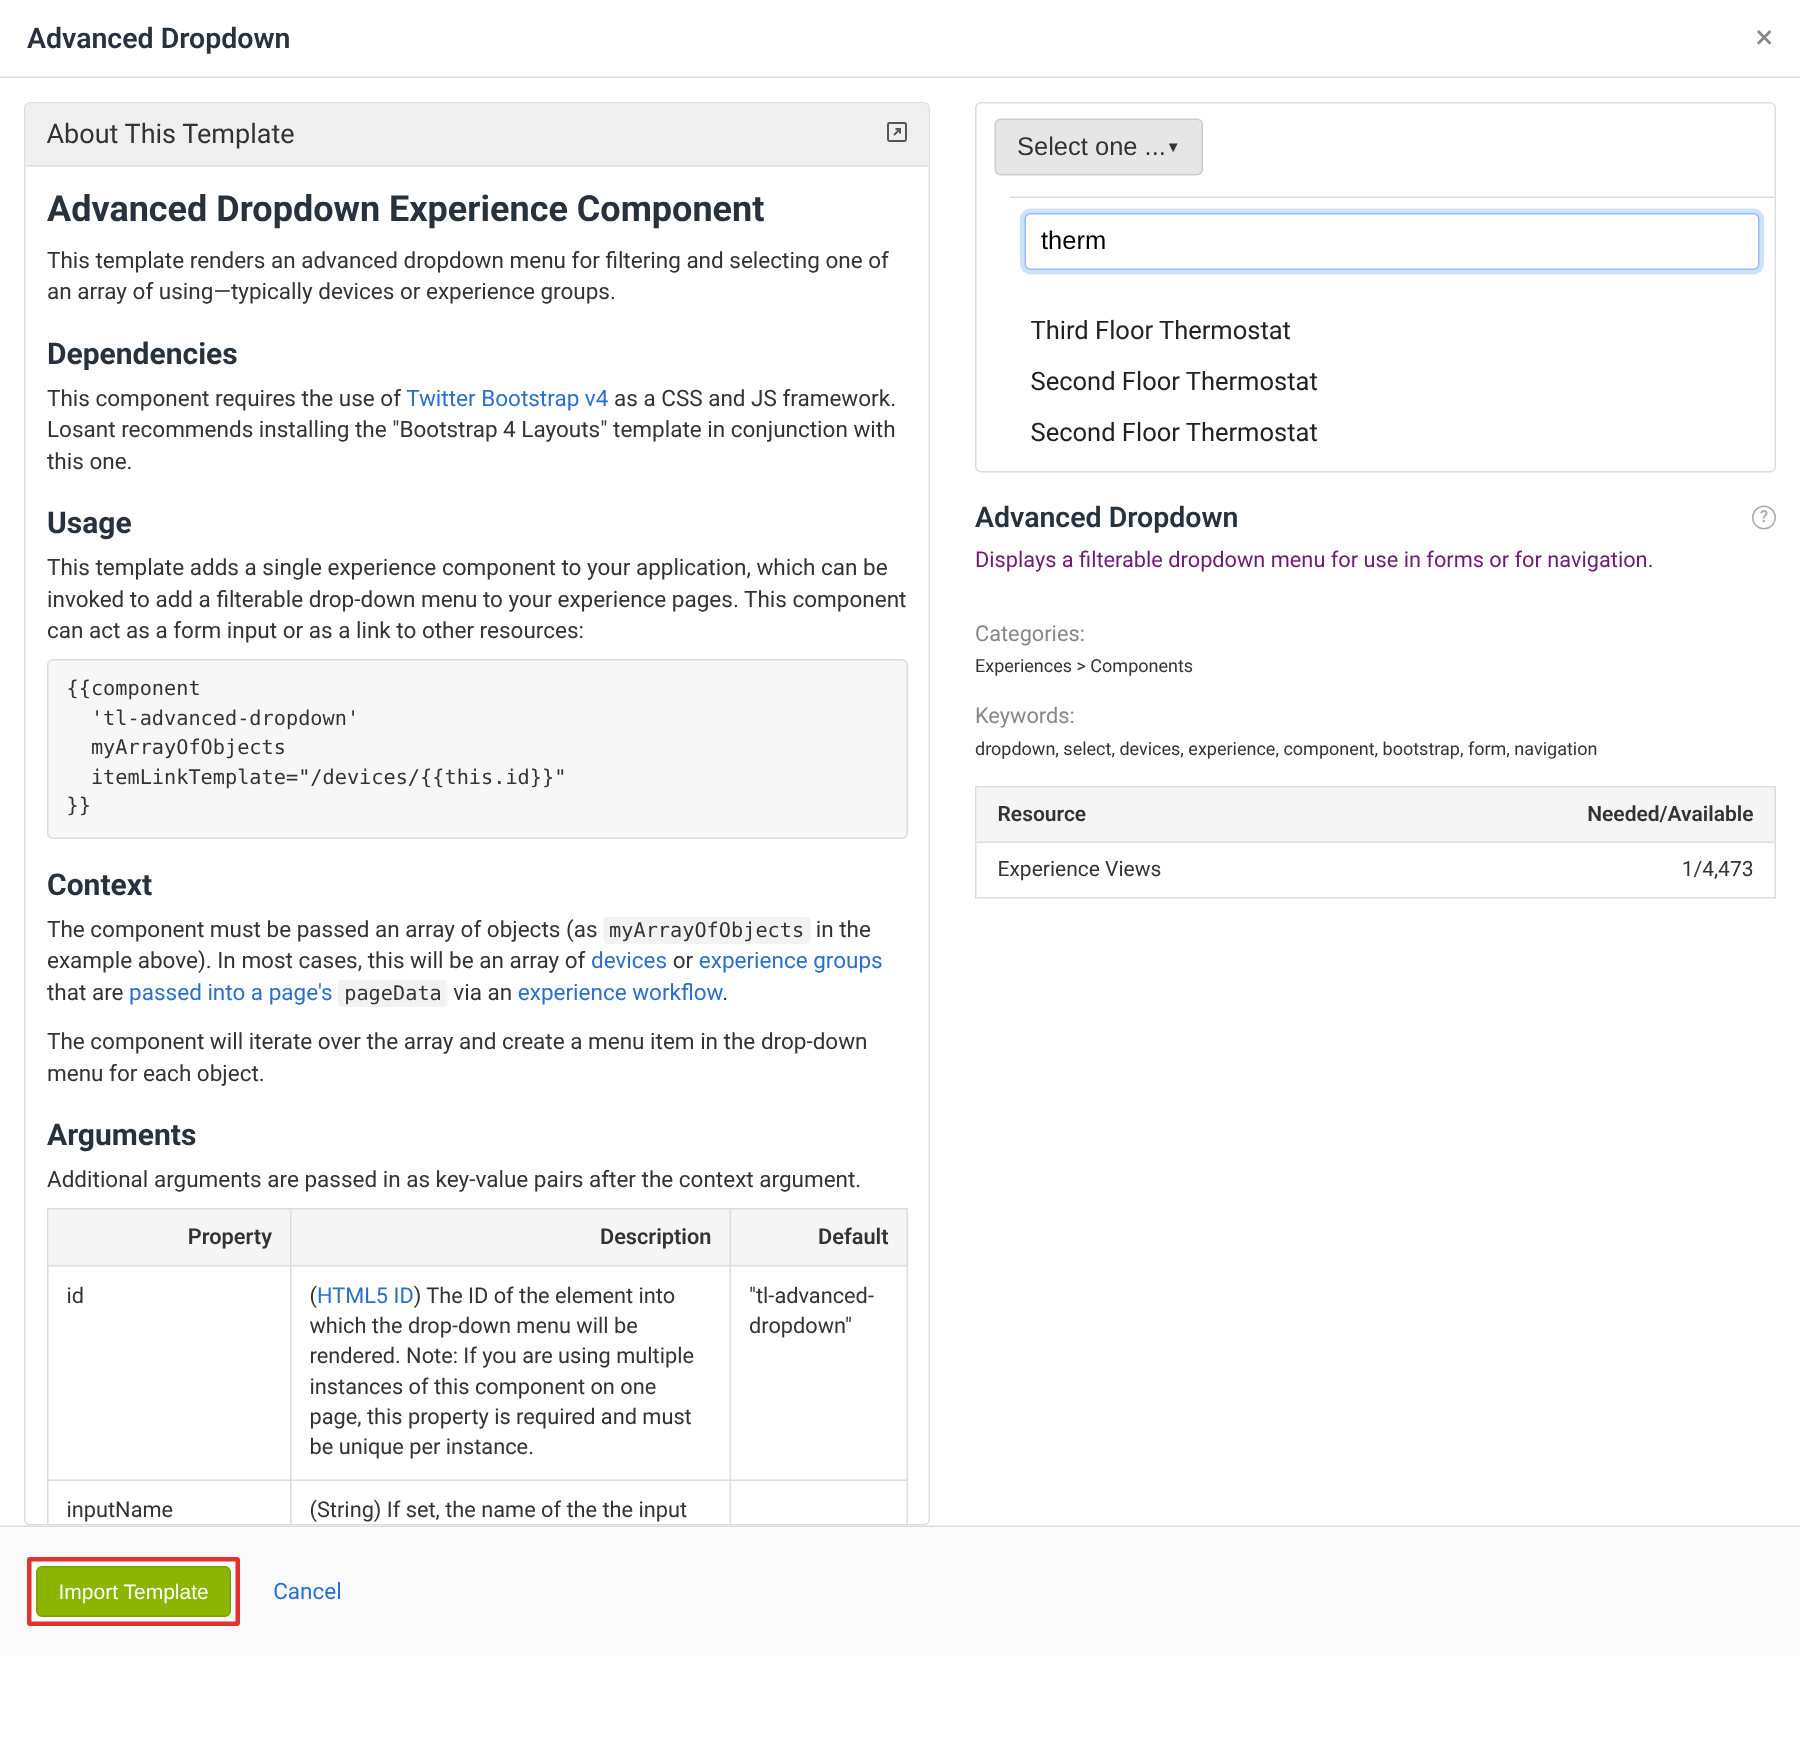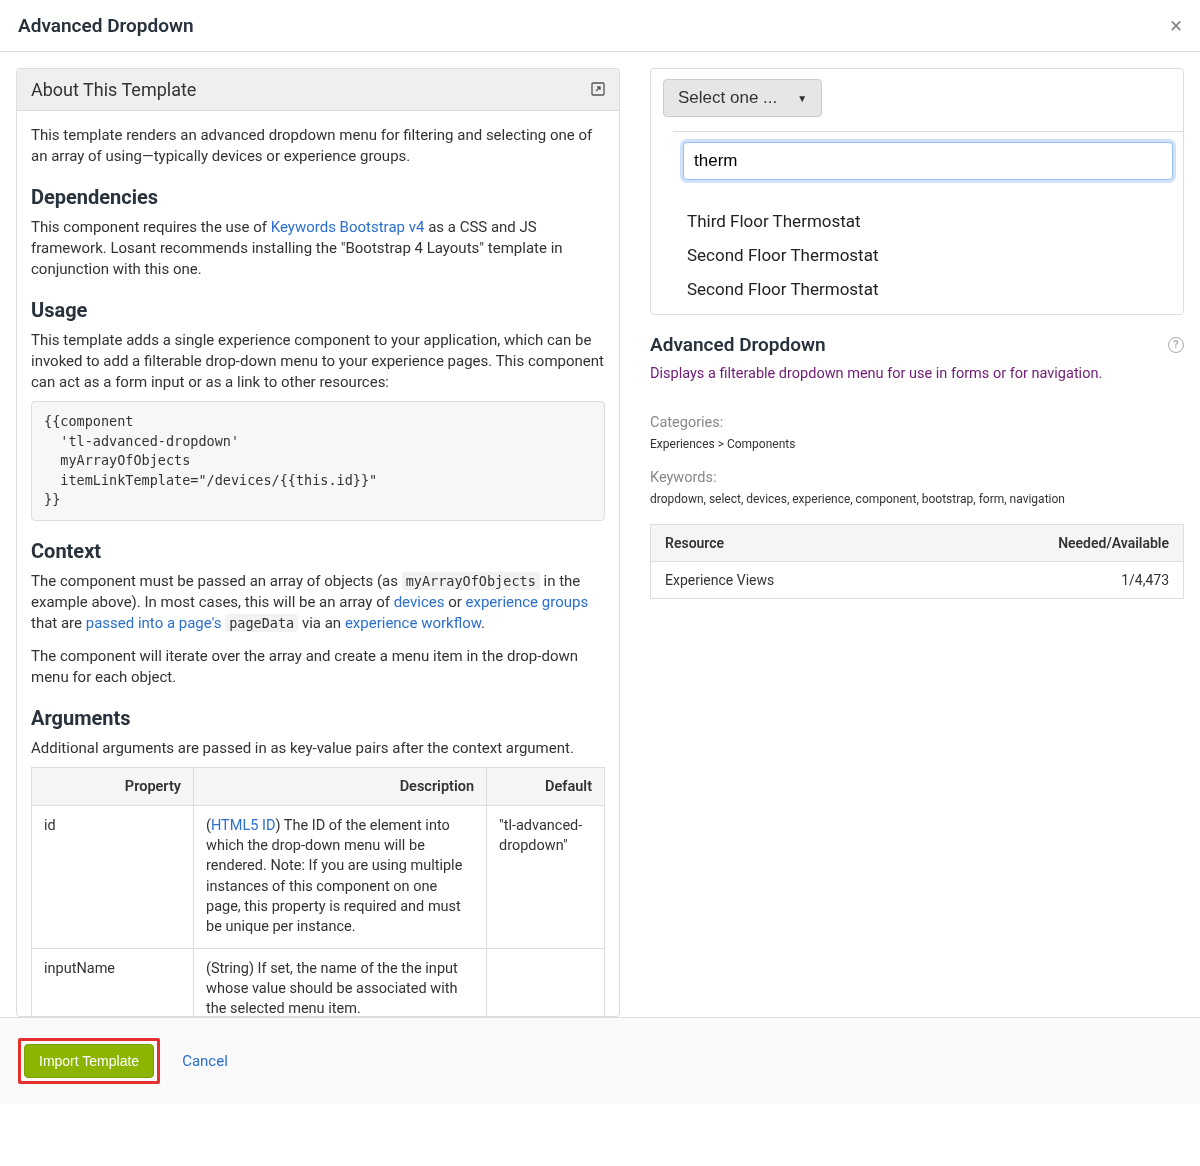--- a/index.html
+++ b/index.html
@@ -139,21 +139,21 @@
 }
 .select-btn {
   background: #e6e6e6;
   border: 1px solid #ccc;
   border-radius: 4px;
   padding: 8px 14px;
   font-size: 17px;
   color: #333;
   display: inline-flex;
   align-items: center;
-  gap: 20px;
+  gap: 0;
   cursor: pointer;
 }
 .dropdown-panel {
   position: absolute;
   top: 62px;
   left: 22px;
   right: 0;
   border-top: 1px solid #ddd;
   background: #fff;
   padding: 10px 10px 8px 10px;
@@ -271,25 +271,26 @@
       <div class="panel-header">
         <span>About This Template</span>
         <span class="expand-icon">
           <svg width="14" height="14" viewBox="0 0 14 14" fill="none" stroke-width="1.3">
             <rect x="1" y="1" width="12" height="12" rx="1"></rect>
             <path d="M5 9 L9 5 M6 5 H9 V8"></path>
           </svg>
         </span>
       </div>
       <div class="panel-body">
+        <h1>Advanced Dropdown Experience Component</h1>
         <p>This template renders an advanced dropdown menu for filtering and selecting one of an array of using—typically devices or experience groups.</p>
 
         <h2>Dependencies</h2>
         <p>
-          <span>This component requires the use of </span><a href="#">Keywords Bootstrap v4</a><span> as a CSS and JS framework. Losant recommends installing the "Bootstrap 4 Layouts" template in conjunction with this one.</span>
+          <span>This component requires the use of </span><a href="#">Twitter Bootstrap v4</a><span> as a CSS and JS framework. Losant recommends installing the "Bootstrap 4 Layouts" template in conjunction with this one.</span>
         </p>
 
         <h2>Usage</h2>
         <p>This template adds a single experience component to your application, which can be invoked to add a filterable drop-down menu to your experience pages. This component can act as a form input or as a link to other resources:</p>
         <div class="code-block">{{component
   'tl-advanced-dropdown'
   myArrayOfObjects
   itemLinkTemplate="/devices/{{this.id}}"
 }}</div>
 

